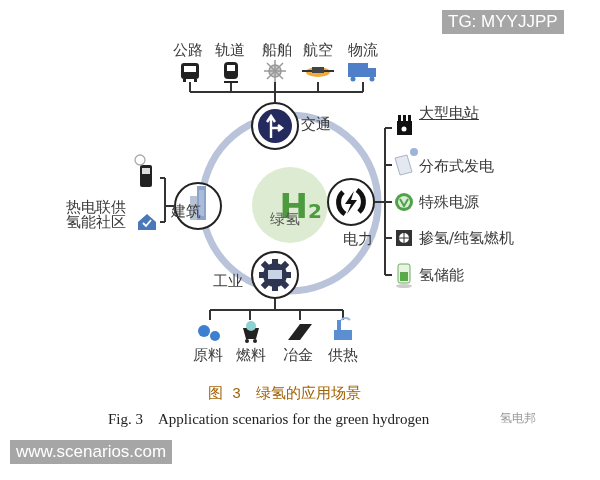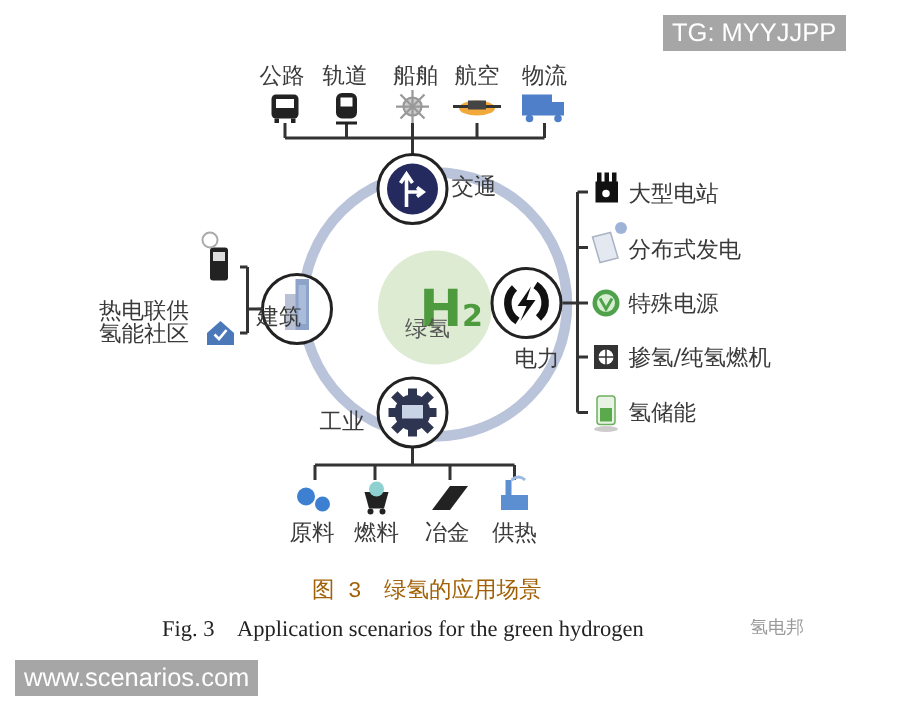--- a/index.html
+++ b/index.html
@@ -195,21 +195,21 @@
 <div class="abs label" style="left:215px; top:41px;">轨道</div>
 <div class="abs label" style="left:262px; top:41px;">船舶</div>
 <div class="abs label" style="left:303px; top:41px;">航空</div>
 <div class="abs label" style="left:348px; top:41px;">物流</div>
 
 <div class="abs label" style="left:171px; top:158px;margin-top:44px;">建筑</div>
 <div class="abs label" style="left:66px; top:167px;margin-top:31px;">热电联供</div>
 <div class="abs label" style="left:66px; top:213px;">氢能社区</div>
 
 <div class="abs label" style="left:343px; top:230px;">电力</div>
-<div class="abs label" style="left:419px; top:120px;">大型电站</div>
+<div class="abs label" style="left:419px; top:104px;text-decoration:underline;">大型电站</div>
 <div class="abs label" style="left:419px; top:157px;">分布式发电</div>
 <div class="abs label" style="left:419px; top:193px;">特殊电源</div>
 <div class="abs label" style="left:419px; top:229px;">掺氢/纯氢燃机</div>
 <div class="abs label" style="left:419px; top:266px;">氢储能</div>
 
 <div class="abs label" style="left:213px; top:272px;">工业</div>
 <div class="abs label" style="left:193px; top:346px;">原料</div>
 <div class="abs label" style="left:236px; top:346px;">燃料</div>
 <div class="abs label" style="left:283px; top:346px;">冶金</div>
 <div class="abs label" style="left:328px; top:346px;">供热</div>

